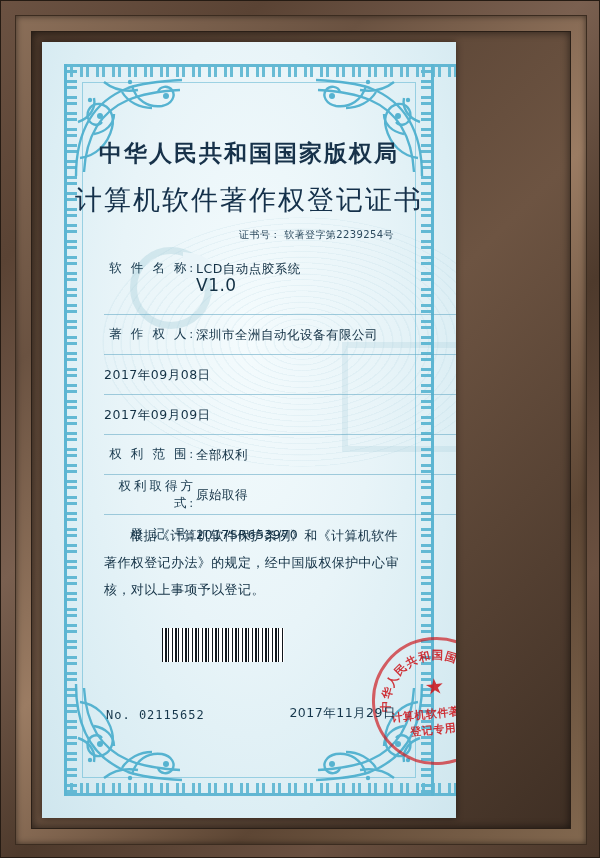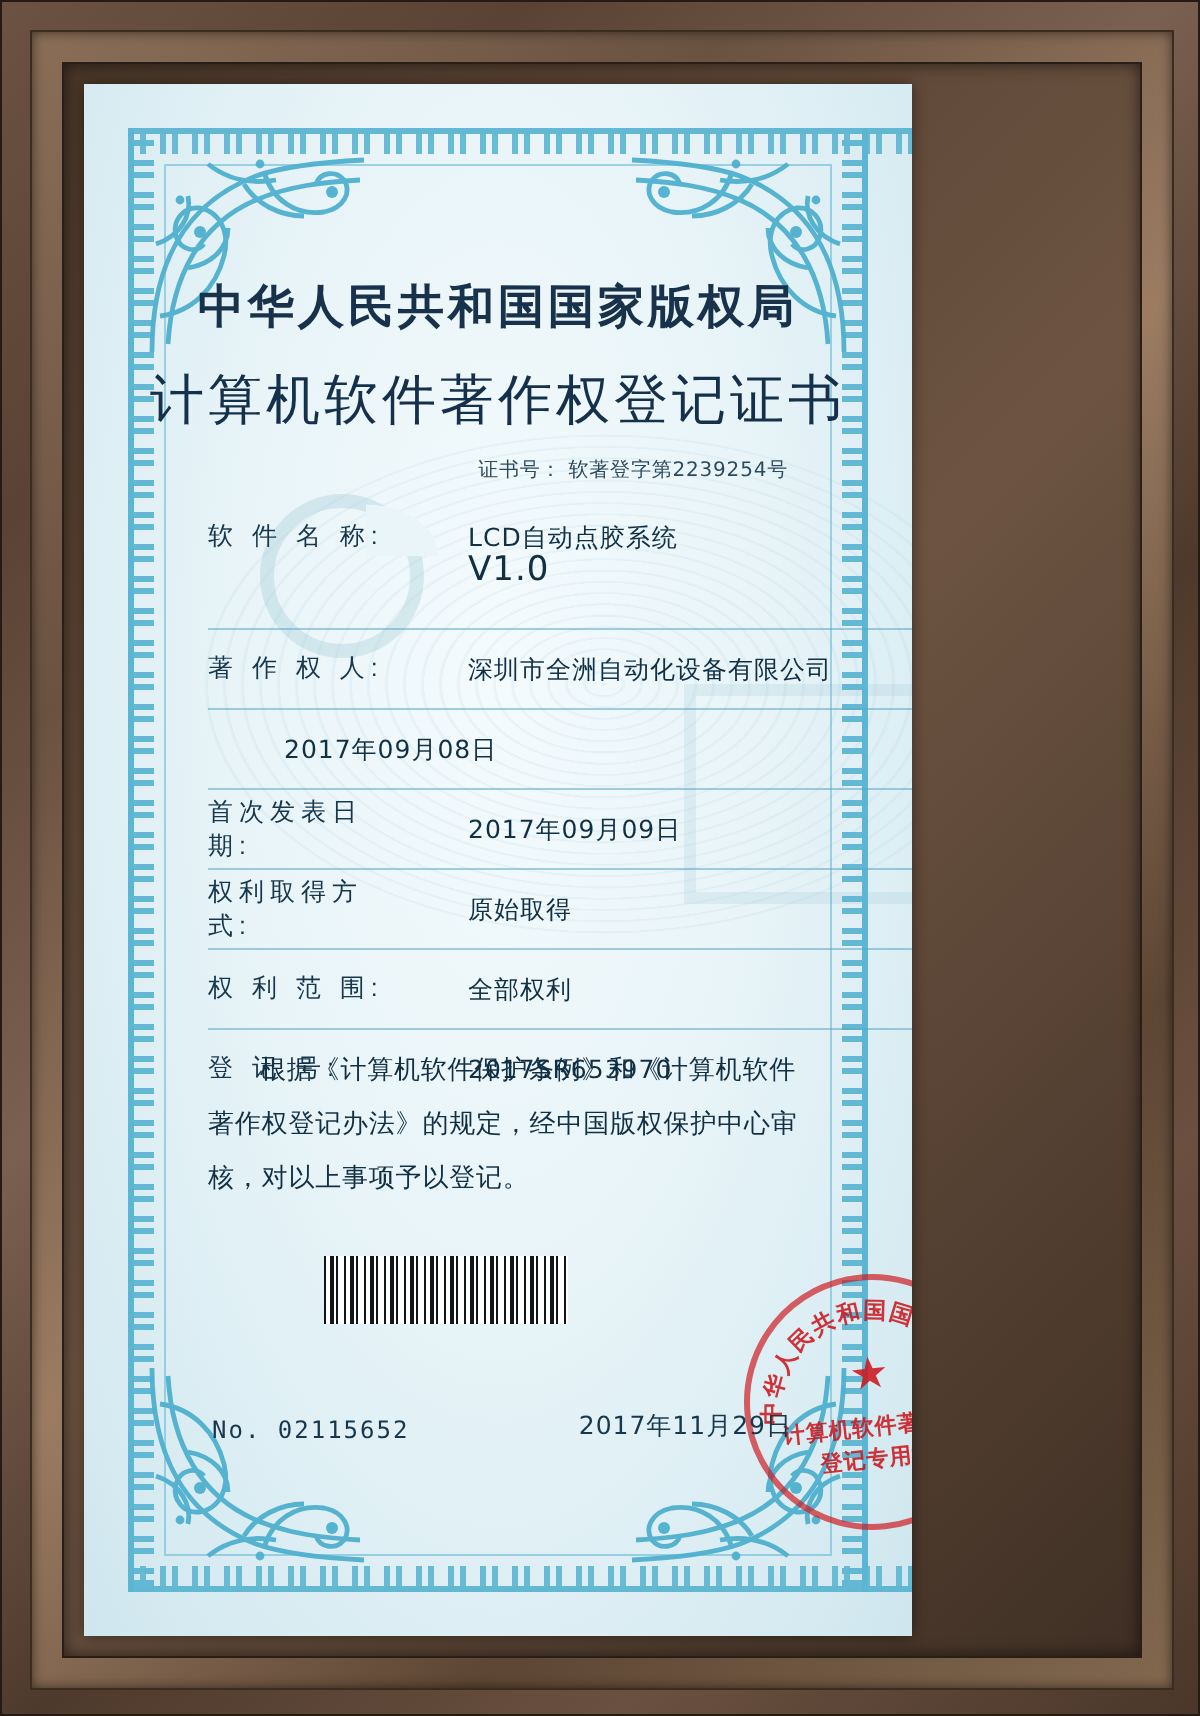--- a/index.html
+++ b/index.html
@@ -198,32 +198,32 @@
     height: 39px;
     border-bottom: 1px solid rgba(95,165,195,0.55);
     display: flex;
     align-items: center;
   }
   .row.tall { height: 54px; align-items: flex-start; padding-top: 12px; }
   .row:last-child { border-bottom: none; }
   .lbl {
     width: 92px;
     flex: 0 0 92px;
-    font-family: Liberation Sans, sans-serif;
+    font-family: Liberation Serif, serif;
     font-size: 12.5px;
     color: #16374c;
     letter-spacing: 3px;
+    text-align: right;
   }
   .val {
     font-family: "DejaVu Sans", sans-serif;
     font-size: 12.5px;
     color: #123044;
     letter-spacing: 0.5px;
     line-height: 17px;
-    margin-left: 38px;
   }
   .val small { display: block; font-size: 17px; }
 
   .para {
     position: absolute;
     left: 62px; right: 52px; top: 480px;
     font-family: "DejaVu Sans", sans-serif;
     font-size: 13px;
     line-height: 27px;
     color: #123044;
@@ -419,32 +419,31 @@
       <div class="row">
         <div class="lbl">著 作 权 人:</div>
         <div class="val">深圳市全洲自动化设备有限公司</div>
       </div>
 
       <div class="row">
         <div class="val">2017年09月08日</div>
       </div>
 
       <div class="row">
-        <div class="lbl">首次发表日期:</div>
         <div class="val">2017年09月09日</div>
+      </div>
+
+      <div class="row">
+        <div class="lbl">权 利 范 围:</div>
+        <div class="val">全部权利</div>
       </div>
 
       <div class="row">
         <div class="lbl">权利取得方式:</div>
         <div class="val">原始取得</div>
-      </div>
-
-      <div class="row">
-        <div class="lbl">权 利 范 围:</div>
-        <div class="val">全部权利</div>
       </div>
 
       <div class="row">
         <div class="lbl">登 记 号:</div>
         <div class="val">2017SR653970</div>
       </div>
 
     </div>
 
     <div class="para">根据《计算机软件保护条例》和《计算机软件著作权登记办法》的规定，经中国版权保护中心审核，对以上事项予以登记。</div>

